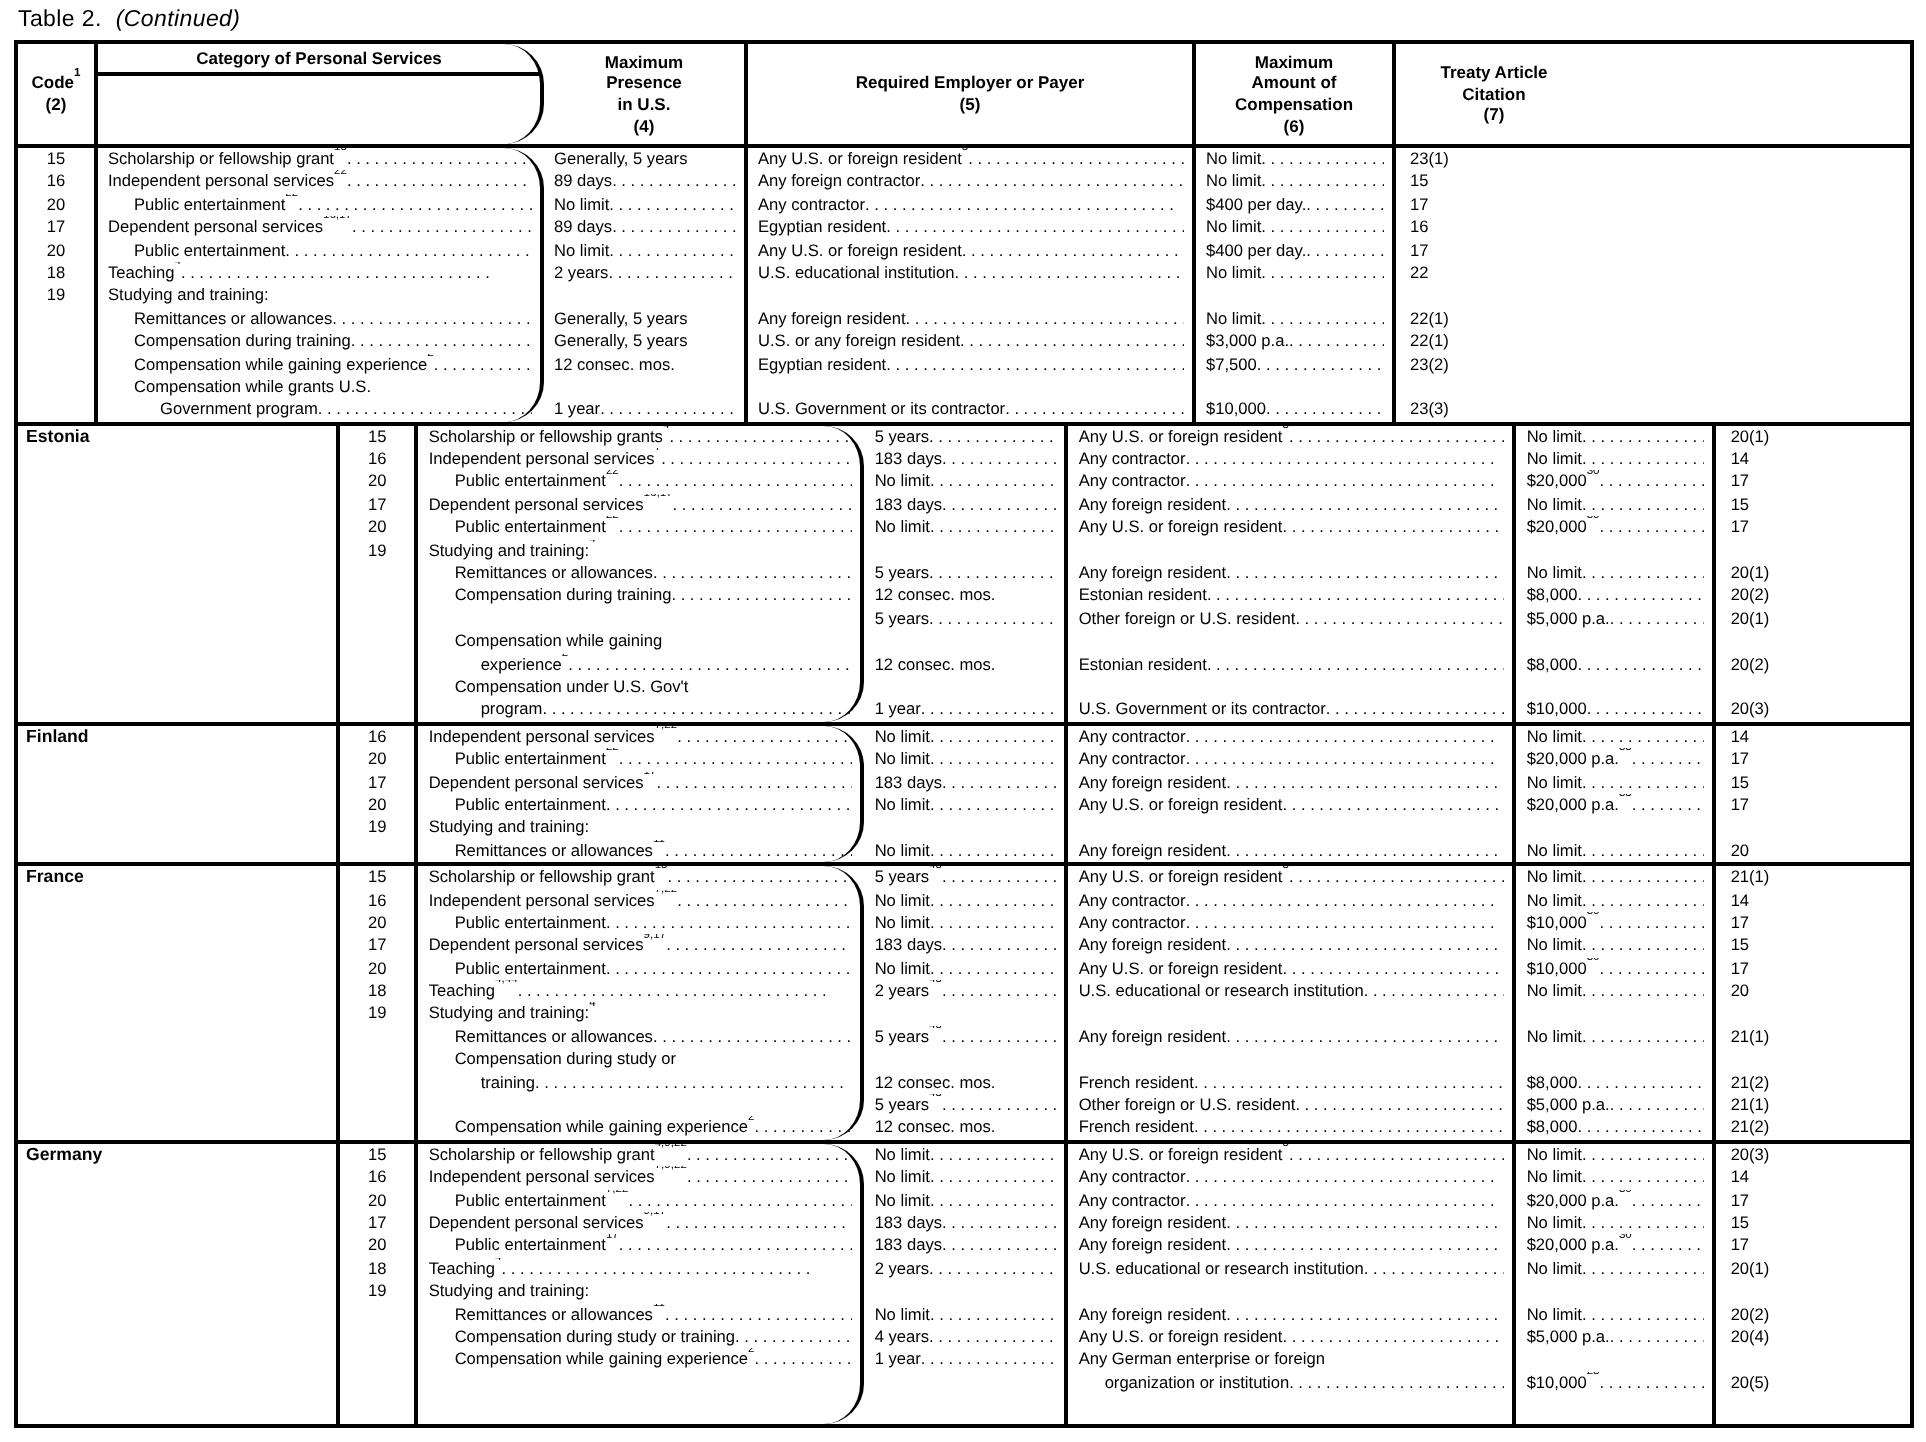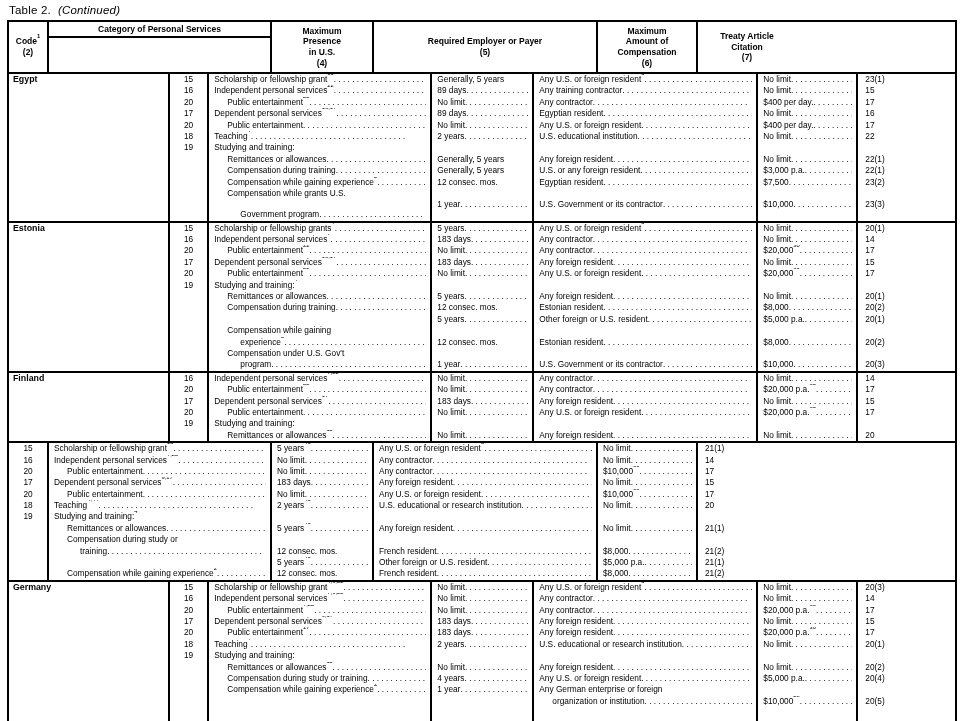--- a/index.html
+++ b/index.html
@@ -11,21 +11,21 @@
   * { box-sizing:border-box; }
   .page { padding:2px 7px 0 7px; }
   .doc-title { font-size:11.5px; padding:2px 0 4px 2px; letter-spacing:0.2px; }
   .doc-title .cont { font-style:italic; margin-left:7px; }
 
   .treaty-table { width:950px; border:2px solid #000; }
 
   
   .w-country { width:163px; }
   .w-code    { width:40px;  }
-  .w-purpose { width:223px; }
+  .w-purpose { width:223px;border-radius:20px; }
   .w-pres    { width:102px; }
   .w-emp     { width:224px; }
   .w-amt     { width:100px; }
   .w-cite    { width:98px;  }
 
   
   .thead { display:flex; border-bottom:2px solid #000; height:52px;
            font-weight:bold; font-size:8.5px; text-align:center; }
   .th { border-right:2px solid #000; display:flex; flex-direction:column;
         justify-content:center; align-items:center; line-height:1.25; }
@@ -89,23 +89,20 @@
 (6)</span>
         </div>
       <div class="th w-cite">
           <span>Treaty Article
 Citation
 (7)</span>
         </div>
     </div>
     <div id="tbody">
         <div class="country-block">
-          <div class="col w-country">
-            <div class="line country-name">Egypt</div>
-          </div>
           <div class="col w-code">
             <div class="line code-line">
               <span class="txt">15</span>
             </div>
             <div class="line code-line">
               <span class="txt">16</span>
             </div>
             <div class="line code-line">
               <span class="txt">20</span>
             </div>
@@ -163,21 +160,21 @@
               <span class="txt">Compensation during training</span>
               <span class="lead"></span>
             </div>
             <div class="line" style="padding-left: 18px;">
               <span class="txt">Compensation while gaining experience<sup>2</sup></span>
               <span class="lead"></span>
             </div>
             <div class="line" style="padding-left: 18px;">
               <span class="txt">Compensation while grants U.S.</span>
             </div>
-            <div class="line" style="padding-left: 31px; margin-top: 10px;">
+            <div class="line" style="padding-left: 31px;">
               <span class="txt">Government program</span>
               <span class="lead"></span>
             </div>
           </div>
           <div class="col w-pres">
             <div class="line">
               <span class="txt">Generally, 5 years</span>
             </div>
             <div class="line">
               <span class="txt">89 days</span>
@@ -214,21 +211,21 @@
               <span class="txt">1 year</span>
               <span class="lead"></span>
             </div>
           </div>
           <div class="col w-emp">
             <div class="line">
               <span class="txt">Any U.S. or foreign resident<sup>5</sup></span>
               <span class="lead"></span>
             </div>
             <div class="line">
-              <span class="txt">Any training contractor</span>
+              <span class="txt">Any foreign contractor</span>
               <span class="lead"></span>
             </div>
             <div class="line">
               <span class="txt">Any contractor</span>
               <span class="lead"></span>
             </div>
             <div class="line">
               <span class="txt">Egyptian resident</span>
               <span class="lead"></span>
             </div>
@@ -715,20 +712,23 @@
             <div class="line">
               <span class="txt">17</span>
             </div>
             <div class="line"></div>
             <div class="line">
               <span class="txt">20</span>
             </div>
           </div>
         </div>
         <div class="country-block">
+          <div class="col w-country">
+            <div class="line country-name">France</div>
+          </div>
           <div class="col w-code">
             <div class="line code-line">
               <span class="txt">15</span>
             </div>
             <div class="line code-line">
               <span class="txt">16</span>
             </div>
             <div class="line code-line">
               <span class="txt">20</span>
             </div>

